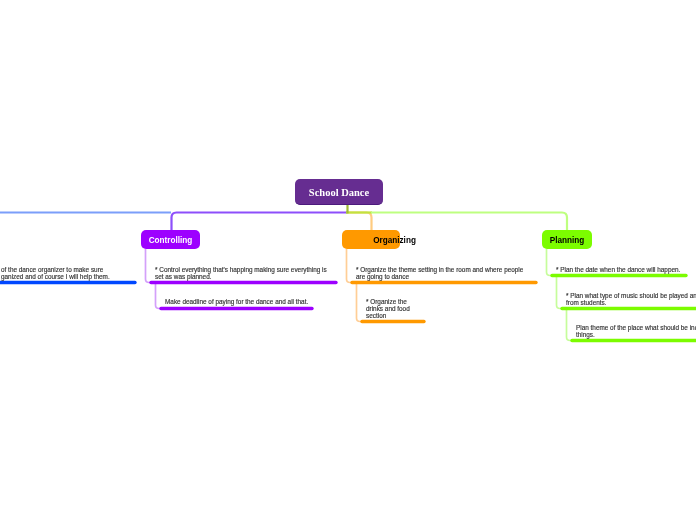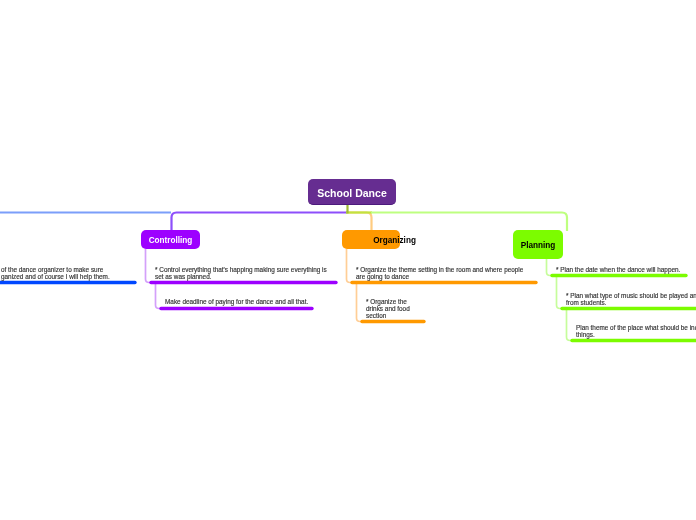--- a/index.html
+++ b/index.html
@@ -61,29 +61,29 @@
 
   <div class="leaf" style="left:356px;top:266px;width:172px;">* Organize the theme setting in the room and where people are going to dance</div>
   <div class="leaf" style="left:366px;top:298px;width:48px;">* Organize the drinks and food section</div>
 
   <div class="leaf" style="left:556px;top:266px;width:130px;">* Plan the date when the dance will happen.</div>
   <div class="leaf" style="left:566px;top:292px;width:140px;">* Plan what type of music should be played and from students.</div>
   <div class="leaf" style="left:576px;top:324px;width:145px;">Plan theme of the place what should be included things.</div>
 
   <div class="leaf" style="left:1px;top:266px;width:110px;">of the dance organizer to make sure ganized and of course I will help them.</div>
 
-  <div class="node root" style="left:308px;top:179px;width:88px;height:26px;background:#662D91;border-bottom:1px solid #4C1A7C;">
+  <div class="node root" style="left:295px;top:179px;width:88px;height:26px;background:#662D91;border-bottom:1px solid #4C1A7C;font-family:Liberation Serif, serif;">
     <span>School Dance</span>
   </div>
 
   <div class="node branch" style="left:141px;top:230px;width:59px;height:19px;background:#9D00FF;color:#fff;">
     <span>Controlling</span>
   </div>
 
   <div class="node branch" style="left:342px;top:230px;width:58px;height:19px;background:#FF9900;color:#000;padding-left:47px;">
     <span>Organizing</span>
   </div>
 
-  <div class="node branch" style="left:513px;top:230px;width:50px;height:29px;background:#7CFC00;color:#000;">
+  <div class="node branch" style="left:542px;top:230px;width:50px;height:19px;background:#7CFC00;color:#000;">
     <span>Planning</span>
   </div>
 
 </div>
 
 </body></html>

